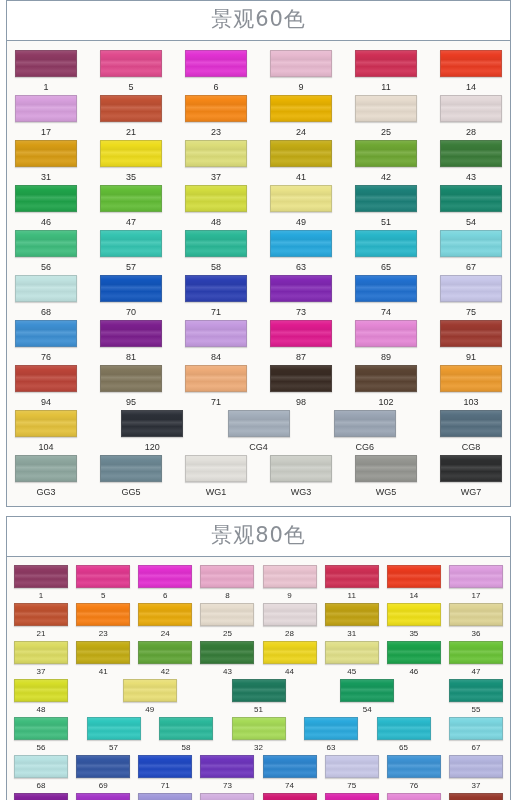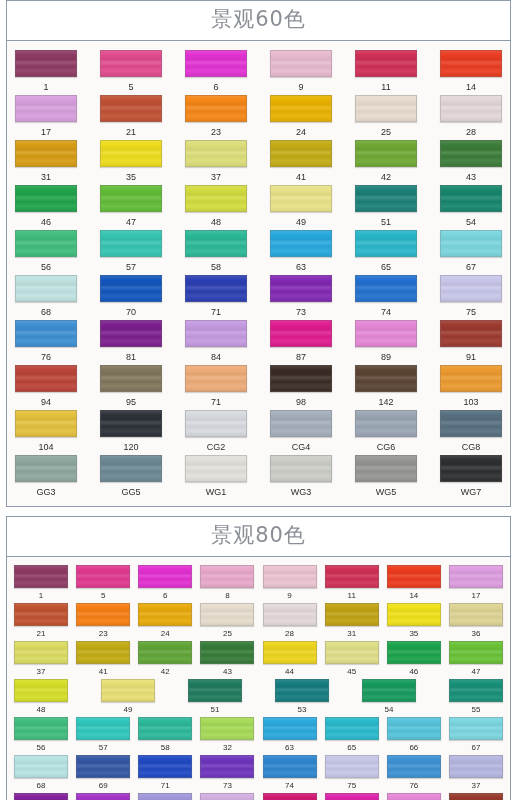--- a/index.html
+++ b/index.html
@@ -318,39 +318,35 @@
           <div class="swatch-cell">
             <div class="swatch" style="background-color: rgb(237, 171, 120);"></div>
             <span class="swatch-label">71</span>
           </div>
           <div class="swatch-cell">
             <div class="swatch" style="background-color: rgb(58, 44, 36);"></div>
             <span class="swatch-label">98</span>
           </div>
           <div class="swatch-cell">
             <div class="swatch" style="background-color: rgb(91, 68, 51);"></div>
-            <span class="swatch-label">142</span>
+            <span class="swatch-label">102</span>
           </div>
           <div class="swatch-cell">
             <div class="swatch" style="background-color: rgb(235, 154, 46);"></div>
             <span class="swatch-label">103</span>
           </div>
         </div>
       <div class="swatch-row">
           <div class="swatch-cell">
             <div class="swatch" style="background-color: rgb(227, 193, 60);"></div>
             <span class="swatch-label">104</span>
           </div>
           <div class="swatch-cell">
             <div class="swatch" style="background-color: rgb(44, 48, 56);"></div>
             <span class="swatch-label">120</span>
-          </div>
-          <div class="swatch-cell">
-            <div class="swatch" style="background-color: rgb(214, 218, 222);"></div>
-            <span class="swatch-label">CG2</span>
           </div>
           <div class="swatch-cell">
             <div class="swatch" style="background-color: rgb(163, 174, 187);"></div>
             <span class="swatch-label">CG4</span>
           </div>
           <div class="swatch-cell">
             <div class="swatch" style="background-color: rgb(154, 165, 180);"></div>
             <span class="swatch-label">CG6</span>
           </div>
           <div class="swatch-cell">
@@ -502,24 +498,20 @@
           </div>
           <div class="swatch-cell">
             <div class="swatch" style="background-color: rgb(232, 222, 117);"></div>
             <span class="swatch-label">49</span>
           </div>
           <div class="swatch-cell">
             <div class="swatch" style="background-color: rgb(31, 122, 94);"></div>
             <span class="swatch-label">51</span>
           </div>
           <div class="swatch-cell">
-            <div class="swatch" style="background-color: rgb(20, 124, 127);"></div>
-            <span class="swatch-label">53</span>
-          </div>
-          <div class="swatch-cell">
             <div class="swatch" style="background-color: rgb(22, 154, 93);"></div>
             <span class="swatch-label">54</span>
           </div>
           <div class="swatch-cell">
             <div class="swatch" style="background-color: rgb(23, 144, 121);"></div>
             <span class="swatch-label">55</span>
           </div>
         </div>
       <div class="swatch-row">
           <div class="swatch-cell">
@@ -540,24 +532,20 @@
           </div>
           <div class="swatch-cell">
             <div class="swatch" style="background-color: rgb(42, 169, 221);"></div>
             <span class="swatch-label">63</span>
           </div>
           <div class="swatch-cell">
             <div class="swatch" style="background-color: rgb(41, 185, 204);"></div>
             <span class="swatch-label">65</span>
           </div>
           <div class="swatch-cell">
-            <div class="swatch" style="background-color: rgb(85, 195, 218);"></div>
-            <span class="swatch-label">66</span>
-          </div>
-          <div class="swatch-cell">
             <div class="swatch" style="background-color: rgb(123, 214, 224);"></div>
             <span class="swatch-label">67</span>
           </div>
         </div>
       <div class="swatch-row">
           <div class="swatch-cell">
             <div class="swatch" style="background-color: rgb(183, 226, 226);"></div>
             <span class="swatch-label">68</span>
           </div>
           <div class="swatch-cell">

